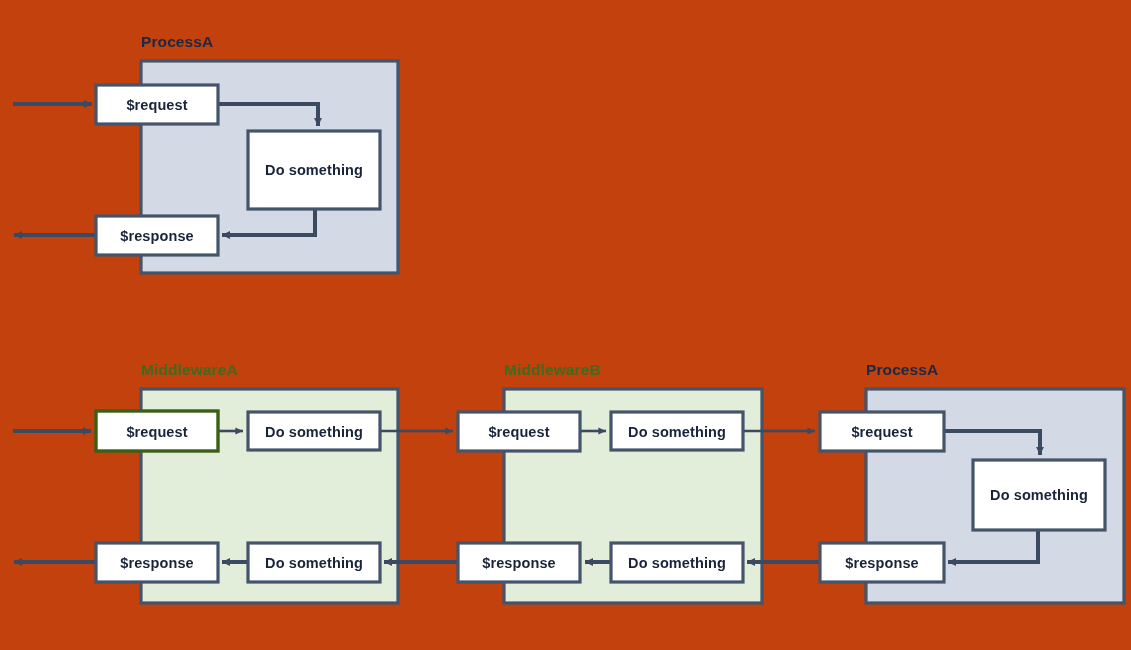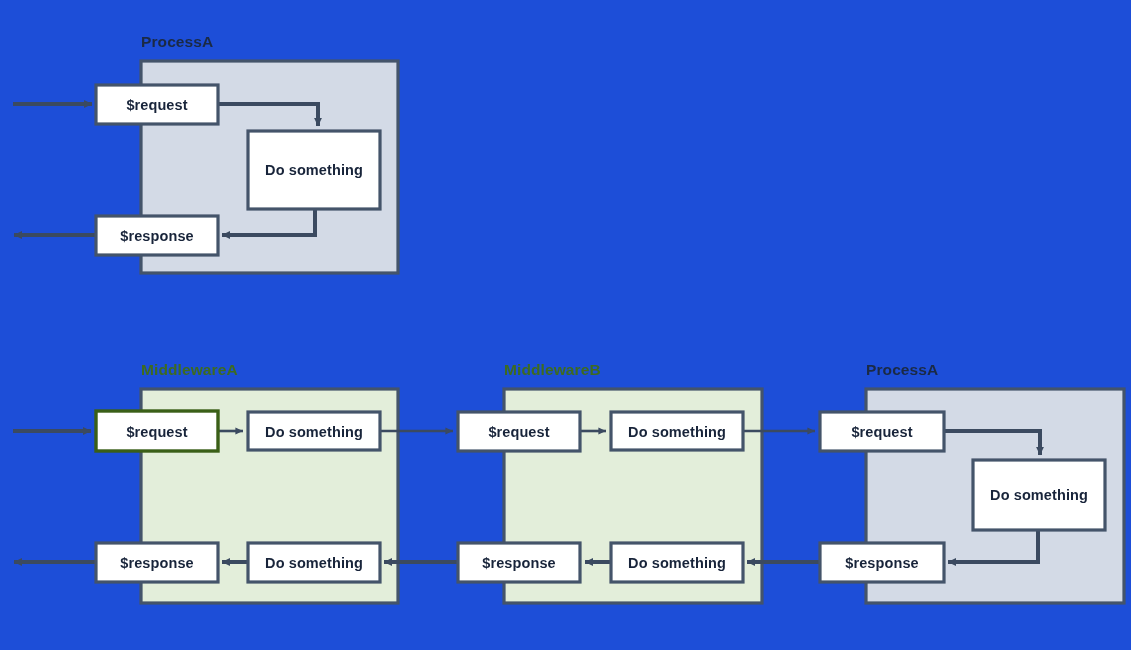--- a/index.html
+++ b/index.html
@@ -8,21 +8,21 @@
     padding: 0;
     background: #ffffff;
   }
   body {
     font-family: "Liberation Sans", sans-serif;
   }
   #diagram-root {
     position: relative;
     width: 1131px;
     height: 650px;
-    background: #1d4ed8;
+    background: #c2410c;
     overflow: hidden;
   }
   svg#diagram-svg {
     position: absolute;
     left: 0;
     top: 0;
     width: 1131px;
     height: 650px;
     display: block;
   }

